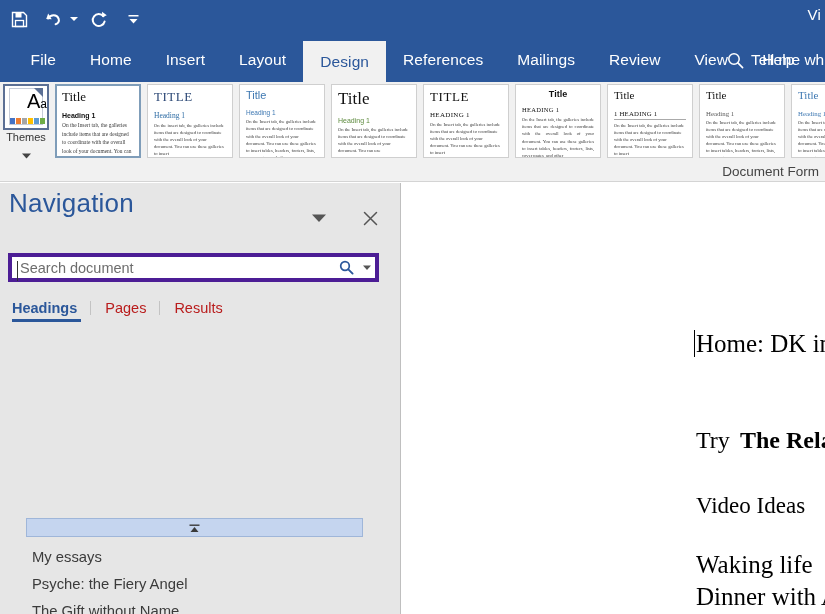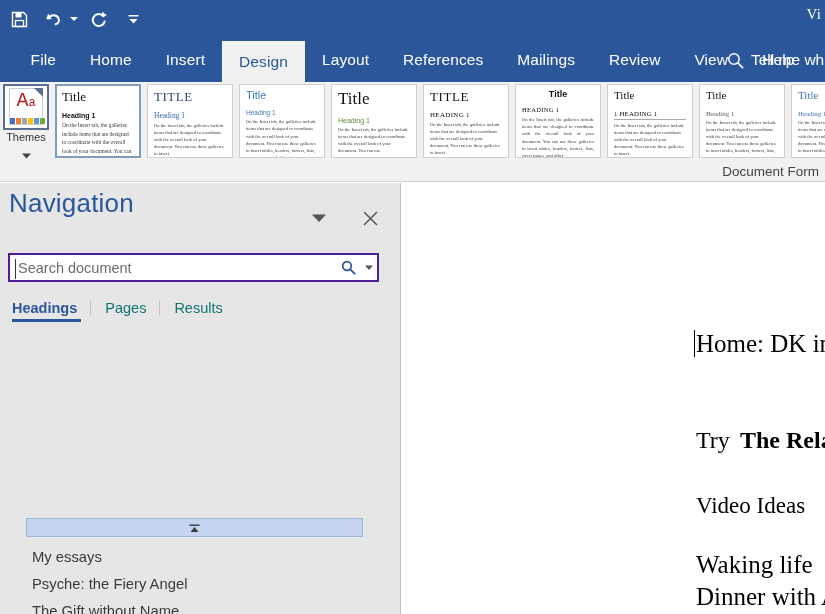--- a/index.html
+++ b/index.html
@@ -7,21 +7,20 @@
     width: 825px; height: 614px;
     overflow: hidden;
     font-family: "Liberation Sans", sans-serif;
     background: #ffffff;
   }
 
   
   .ribbon-top {
     position: absolute; left: 0; top: 0; width: 825px; height: 38px;
     background: #2b579a;
-    font-family: Liberation Serif, serif;
   }
   .qat { position: absolute; left: 0; top: 0; height: 38px; display: flex; align-items: center; }
   .qat-btn {
     width: 30px; height: 30px; margin-left: 4px;
     display: flex; align-items: center; justify-content: center;
     color: #ffffff;
   }
   .qat-btn svg { display: block; }
   .qat-caret {
     width: 12px; height: 30px; display: flex; align-items: center; justify-content: center;
@@ -74,22 +73,22 @@
     position: absolute; left: 4px; top: 2px; right: 4px; bottom: 3px;
     background: #ffffff; border: 1px solid #c6ccd8;
   }
   .themes-icon .corner {
     position: absolute; right: 4px; top: 2px;
     width: 0; height: 0;
     border-left: 9px solid transparent; border-top: 9px solid #5b6f94;
   }
   .themes-icon .aa {
     position: absolute; left: 0; right: 0; top: 5px;
-    text-align: center; font-family: Liberation Mono, monospace;
-    font-size: 20px; color: #b91c1c; line-height: 20px;
+    text-align: right; font-family: Liberation Sans, sans-serif;
+    font-size: 20px; color: #000000; line-height: 20px;
   }
   .themes-icon .swatches {
     position: absolute; left: 5px; bottom: 4px; display: flex; gap: 1px;
   }
   .themes-icon .swatches i { width: 5px; height: 6px; display: block; }
   .themes-label { font-size: 11px; color: #333; margin-top: 1px; text-align: center; }
   .themes-caret { margin-top: 2px; }
 
   .style-gallery {
     position: absolute; left: 55px; top: 2px; right: 0; height: 80px;
@@ -138,21 +137,21 @@
     position: absolute; left: 308px; top: 26px;
     width: 22px; height: 18px; display: flex; align-items: center; justify-content: center;
   }
   .nav-close {
     position: absolute; left: 358px; top: 24px;
     width: 24px; height: 22px; display: flex; align-items: center; justify-content: center;
     color: #444; font-size: 19px; line-height: 19px;
   }
   .search-wrap {
     position: absolute; left: 8px; top: 70px; width: 371px; height: 29px;
-    background: #ffffff; border: 2px solid #4c1d95;
+    background: #ffffff; border: 4px solid #4c1d95;
     display: flex; align-items: center;
   }
   .search-caret-text {
     position: absolute; left: 5px; top: 4px; width: 1px; height: 20px; background: #333;
   }
   .search-input {
     flex: 1 1 auto; border: 0; outline: 0; background: transparent;
     font-family: "Liberation Sans", sans-serif; font-size: 14.5px; color: #6d6d6d;
     padding-left: 8px;
   }
@@ -162,21 +161,21 @@
     color: #2b579a;
   }
   .search-dd {
     width: 16px; height: 27px; display: flex; align-items: center; justify-content: center;
   }
 
   .nav-tabs {
     position: absolute; left: 8px; top: 117px; display: flex; align-items: flex-end;
   }
   .nav-tab {
-    font-size: 14.5px; color: #0f766e; padding: 0 14px 6px 14px;
+    font-size: 14.5px; color: #b91c1c; padding: 0 14px 6px 14px;
     position: relative; white-space: nowrap;
   }
   .nav-tab:first-child { padding-left: 4px; }
   .nav-tab.active { color: #2b579a; font-weight: bold; }
   .nav-tab.active::after {
     content: ""; position: absolute; left: 4px; right: 10px; bottom: 0;
     height: 3px; background: #2b579a;
   }
   .nav-tab .sep {
     position: absolute; right: 0; top: 1px; width: 1px; height: 14px; background: #c3c3c3;
@@ -258,22 +257,22 @@
   </div>
 
   <div class="window-title">Vi</div>
 </div>
 
 <div class="tabstrip">
   <div class="tabs">
     <div class="tab">File</div>
     <div class="tab">Home</div>
     <div class="tab">Insert</div>
+    <div class="tab">Layout</div>
     <div class="tab active">Design</div>
-    <div class="tab">Layout</div>
     <div class="tab">References</div>
     <div class="tab">Mailings</div>
     <div class="tab">Review</div>
     <div class="tab">View</div>
     <div class="tab">Help</div>
   </div>
 
   <div class="tellme">
     <span class="mag">
       <svg width="17" height="17" viewBox="0 0 17 17" aria-hidden="true">

